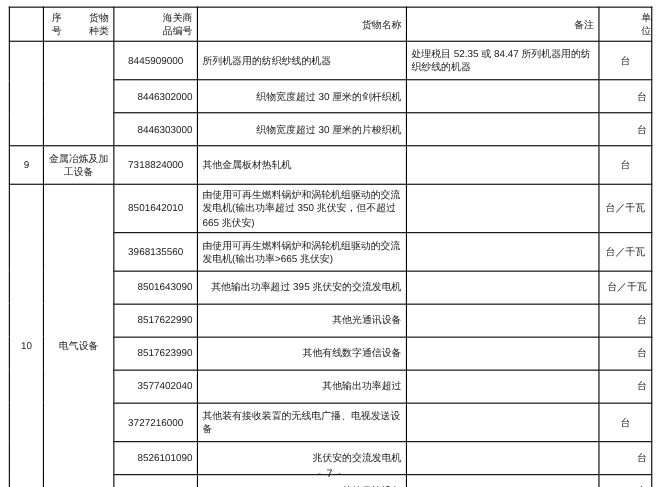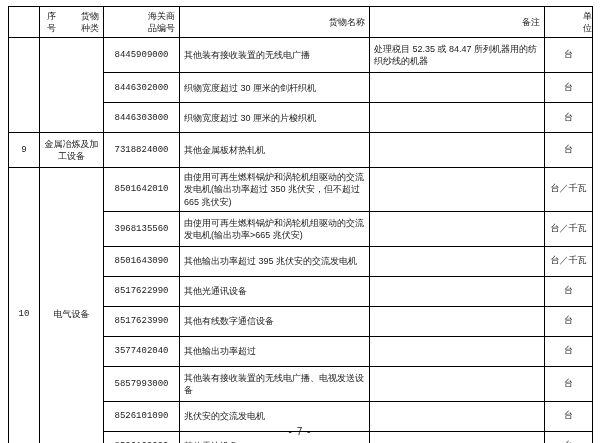--- a/index.html
+++ b/index.html
@@ -43,29 +43,29 @@
     height: 19px;
     padding-left: 38px;
   }
   .col-seq { width: 31px; }
   .col-cat { width: 64px; }
   .col-code { width: 76px; }
   .col-name { width: 190px; }
   .col-remark { width: 175px; }
   .col-unit { width: 48px; }
 
-  td.c { text-align: center; font-family: Liberation Mono, monospace; }
+  td.c { text-align: center; }
   td.l { text-align: left; }
   td.cat {
     text-align: center;
     line-height: 1.5;
     margin-left: 31px;
   }
   .row-tall td { height: 28px; }
-  .row-std td { height: 23px; }
+  .row-std td { height: 23px; text-align: right; }
   .footer {
     position: absolute;
     left: 0;
     right: 0;
     bottom: 6px;
     text-align: center;
     font-size: 10px;
     letter-spacing: 1px;
     color: #1a1a1a;
   }
@@ -92,21 +92,21 @@
         <th>备注</th>
         <th>单位</th>
       </tr>
     </thead>
     <tbody>
 
       <tr class="row-tall">
         <td class="c" rowspan="3"></td>
         <td class="cat" rowspan="3"></td>
         <td class="c">8445909000</td>
-        <td class="l">其他装有接收装置的无线电广播</td>
+        <td class="l">所列机器用的纺织纱线的机器</td>
         <td class="l">处理税目 52.35 或 84.47 所列机器用的纺织纱线的机器</td>
         <td class="c">台</td>
       </tr>
       <tr class="row-std">
         <td class="c">8446302000</td>
         <td class="l">织物宽度超过 30 厘米的剑杆织机</td>
         <td class="l"></td>
         <td class="c">台</td>
       </tr>
       <tr class="row-std">
@@ -157,21 +157,21 @@
         <td class="l"></td>
         <td class="c">台</td>
       </tr>
       <tr class="row-std">
         <td class="c">3577402040</td>
         <td class="l">其他输出功率超过</td>
         <td class="l"></td>
         <td class="c">台</td>
       </tr>
       <tr class="row-tall">
-        <td class="c">5857993000</td>
+        <td class="c">3727216000</td>
         <td class="l">其他装有接收装置的无线电广播、电视发送设备</td>
         <td class="l"></td>
         <td class="c">台</td>
       </tr>
       <tr class="row-std">
         <td class="c">8526101090</td>
         <td class="l">兆伏安的交流发电机</td>
         <td class="l"></td>
         <td class="c">台</td>
       </tr>

